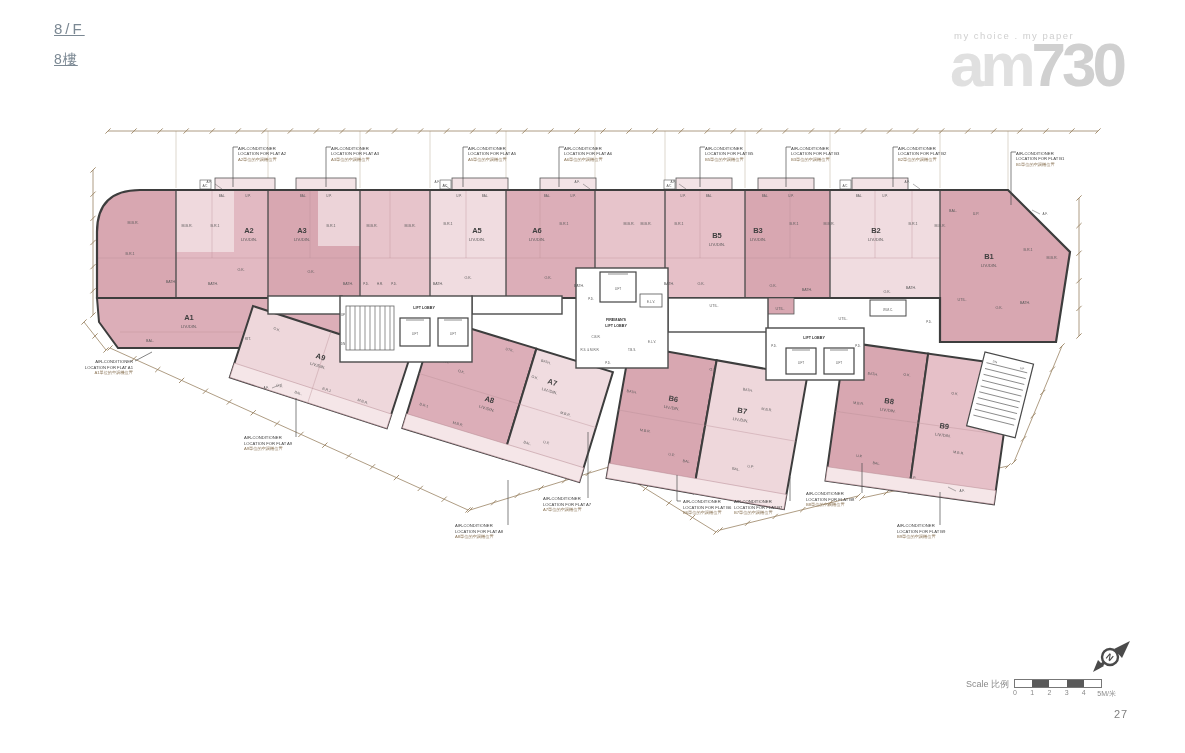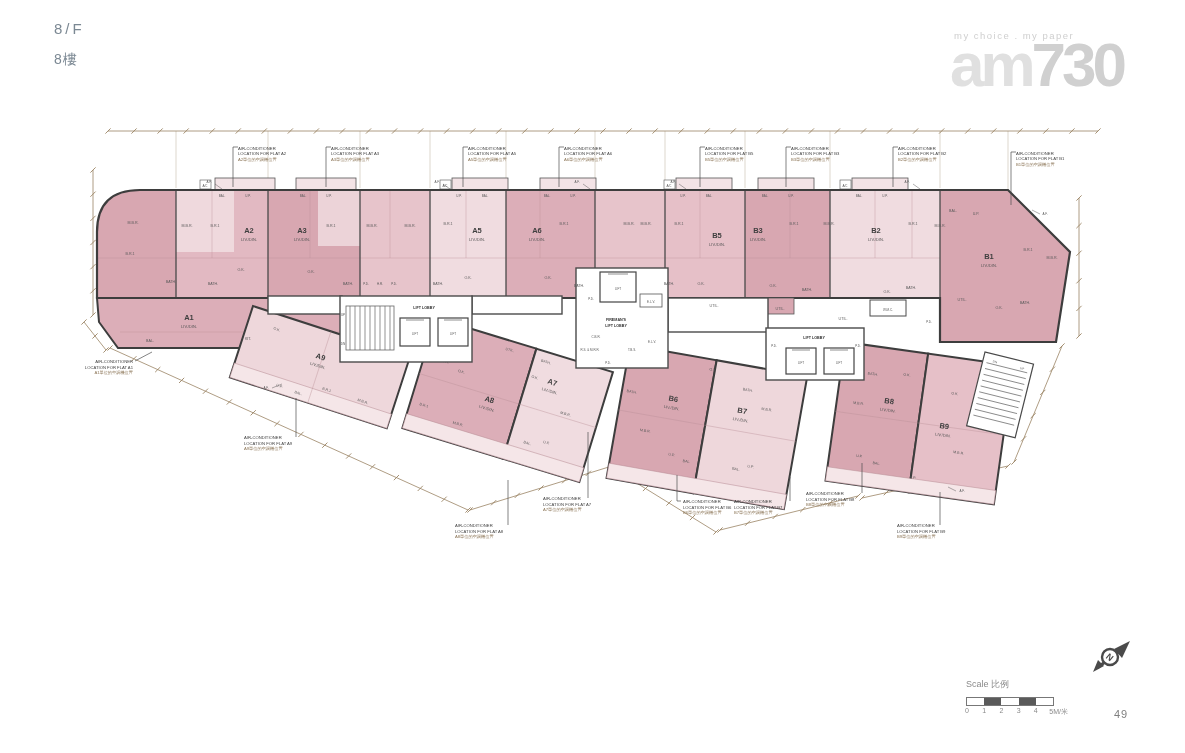--- a/index.html
+++ b/index.html
@@ -1,19 +1,19 @@
 <!DOCTYPE html>
 <html><head>
 <meta charset="utf-8">
 <style>
   html,body{margin:0;padding:0;background:#fff;}
   body{width:1185px;height:753px;position:relative;font-family:"Liberation Sans",sans-serif;overflow:hidden;}
   .abs{position:absolute;}
   
-  .floor-title{left:54px;top:20px;color:#7b8893;}
+  .floor-title{left:54px;top:20px;color:#7b8893;text-decoration:underline;}
   .floor-title .en{font-size:15px;letter-spacing:3px;}
   .floor-title .zh{font-size:14px;margin-top:14px;letter-spacing:1px;}
   
   .logo{left:950px;top:30px;width:200px;color:#d6d6d6;}
   .logo .tag{font-size:9.5px;letter-spacing:1.5px;color:#cfcfcf;margin-left:4px;margin-bottom:0;}
   .logo .big{font-size:62px;font-weight:bold;letter-spacing:-4px;line-height:0.78;color:#d8d8d8;}
   .logo .big .am{color:#e0e0e0;}
   .logo .big .n730{color:#d0d0d0;}
   
   svg#plan{position:absolute;left:0;top:0;}
@@ -32,21 +32,21 @@
   text.sub{font-size:4px;fill:#555;text-anchor:middle;}
   text.r{font-size:3.6px;fill:#5a5a5a;text-anchor:middle;}
   text.rs{font-size:3px;fill:#5a5a5a;text-anchor:middle;}
   text.rb{font-size:3.7px;font-weight:bold;fill:#333;text-anchor:middle;}
   text.c{font-size:4.2px;fill:#3f3f3f;}
   text.c.zh{fill:#8a7354;}
   text.c.end{text-anchor:end;}
   path.lead{stroke:#4f4f4f;stroke-width:0.7;fill:none;}
   line.afl{stroke:#4f4f4f;stroke-width:0.45;}
   
-  .scalebar{left:966px;top:678px;display:flex;gap:5px;align-items:flex-start;color:#8a8a8a;font-size:9px;flex-direction:column;}
+  .scalebar{left:966px;top:678px;display:flex;gap:5px;align-items:flex-start;color:#8a8a8a;font-size:9px;}
   .scalebar .lbl{margin-top:0;}
   .bar{position:relative;width:86px;height:7px;border:1px solid #777;display:flex;margin-top:1px;}
   .bar .sg{flex:1;}
   .bar .sg.w{background:#fff;}
   .bar .sg.d{background:#5a5a5a;}
   .nums{position:absolute;top:9px;left:0;width:100%;font-size:7px;color:#8a8a8a;}
   .nums span{position:absolute;transform:translateX(-50%);white-space:nowrap;}
   .pagenum{left:1114px;top:708px;font-size:11px;color:#7f7f7f;letter-spacing:1px;}
 </style>
 </head>
@@ -611,13 +611,13 @@
       <span style="left:0%">0</span>
       <span style="left:20%">1</span>
       <span style="left:40%">2</span>
       <span style="left:60%">3</span>
       <span style="left:80%">4</span>
       <span style="left:100%;transform:translateX(-20%)">5M/米</span>
     </div>
   </div>
 </div>
 
-<div class="abs pagenum">49</div>
+<div class="abs pagenum">27</div>
 
 </body></html>

